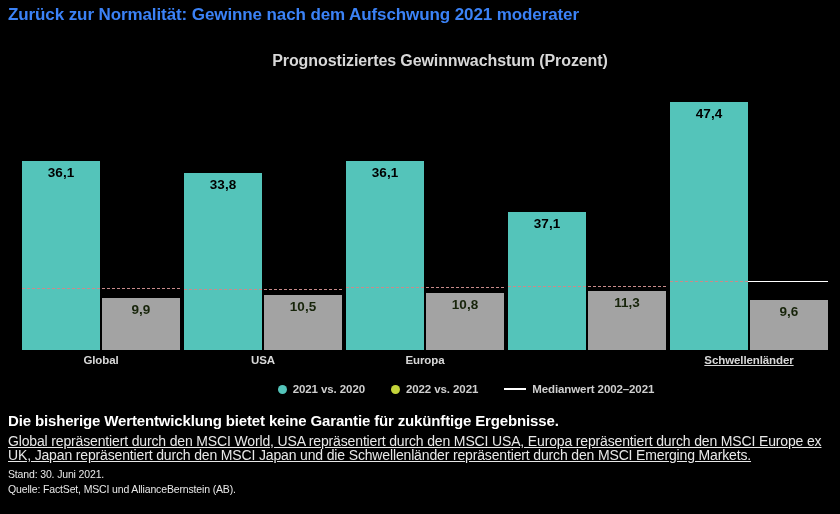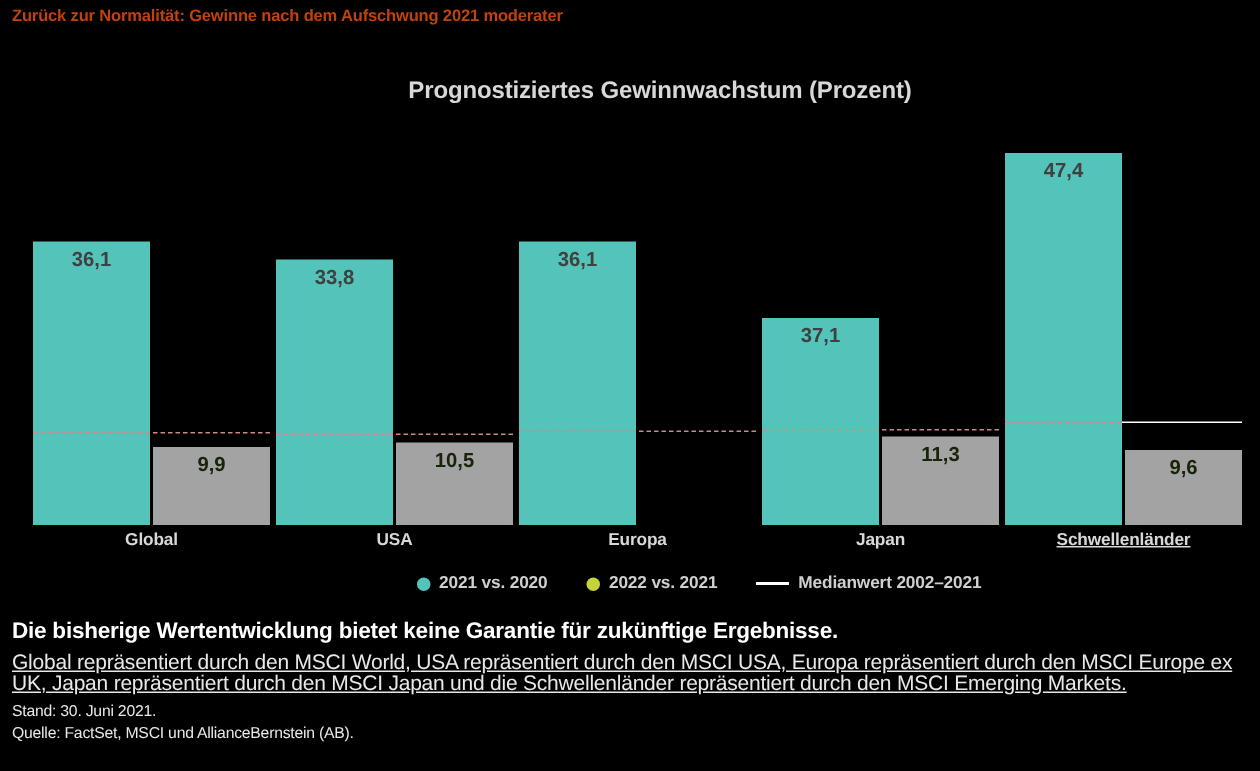--- a/index.html
+++ b/index.html
@@ -16,24 +16,24 @@
   }
   .page {
     position: relative;
     width: 840px;
     height: 514px;
   }
   .title {
     position: absolute;
     left: 8px;
     top: 5px;
-    font-size: 11px;
-    font-weight: bold;
-    letter-spacing: -0.1px;
-    color: #c2410c;
+    font-size: 17px;
+    font-weight: bold;
+    letter-spacing: -0.1px;
+    color: #3b82f6;
     white-space: nowrap;
   }
   .subtitle {
     position: absolute;
     left: 0;
     top: 52px;
     width: 840px;
     text-align: center;
     font-size: 16px;
     font-weight: bold;
@@ -62,21 +62,21 @@
   .bar.teal { background: #54c4ba; }
   .bar.olive { background: #a3a3a3; }
   .bar .val {
     position: absolute;
     top: 4px;
     left: 0;
     width: 100%;
     text-align: center;
     font-size: 13.5px;
     font-weight: bold;
-    color: #404040;
+    color: #000000;
   }
   .bar.olive .val {
     color: #17240a;
   }
   .median {
     position: absolute;
     height: 0;
     border-top: 1.6px dashed #c88b8b;
   }
   .median.solid {
@@ -191,20 +191,23 @@
       <div class="bar olive" style="left:80px; height:55px;">
         <span class="val">10,5</span>
       </div>
       <div class="median" style="left:0px; width:158px; bottom:60px;"></div>
     </div>
 
     <div class="group" style="left:338px; width:162px;">
       <div class="bar teal" style="left:0px; height:189px;">
         <span class="val">36,1</span>
       </div>
+      <div class="bar olive" style="left:80px; height:57px;">
+        <span class="val">10,8</span>
+      </div>
       <div class="median" style="left:0px; width:158px; bottom:62px;"></div>
     </div>
 
     <div class="group" style="left:500px; width:162px;">
       <div class="bar teal" style="left:0px; height:138px;">
         <span class="val">37,1</span>
       </div>
       <div class="bar olive" style="left:80px; height:59px;">
         <span class="val">11,3</span>
       </div>
@@ -221,21 +224,20 @@
       <div class="median" style="left:0px; width:78px; bottom:68px;"></div>
       <div class="median solid" style="left:78px; width:80px; bottom:68px;"></div>
     </div>
 
   </div>
 
   <div class="axis">
     <div class="cat" style="left:14px; width:158px;">Global</div>
     <div class="cat" style="left:176px; width:158px;">USA</div>
     <div class="cat" style="left:338px; width:158px;">Europa</div>
-    <div class="cat" style="left:500px; width:158px;">Japan</div>
     <div class="cat" style="left:662px; width:158px;text-decoration:underline;">Schwellenländer</div>
   </div>
 
   <div class="legend">
     <div class="legend-item">
       <span class="swatch-dot teal"></span>
       <span>2021 vs. 2020</span>
     </div>
     <div class="legend-item">
       <span class="swatch-dot olive"></span>

